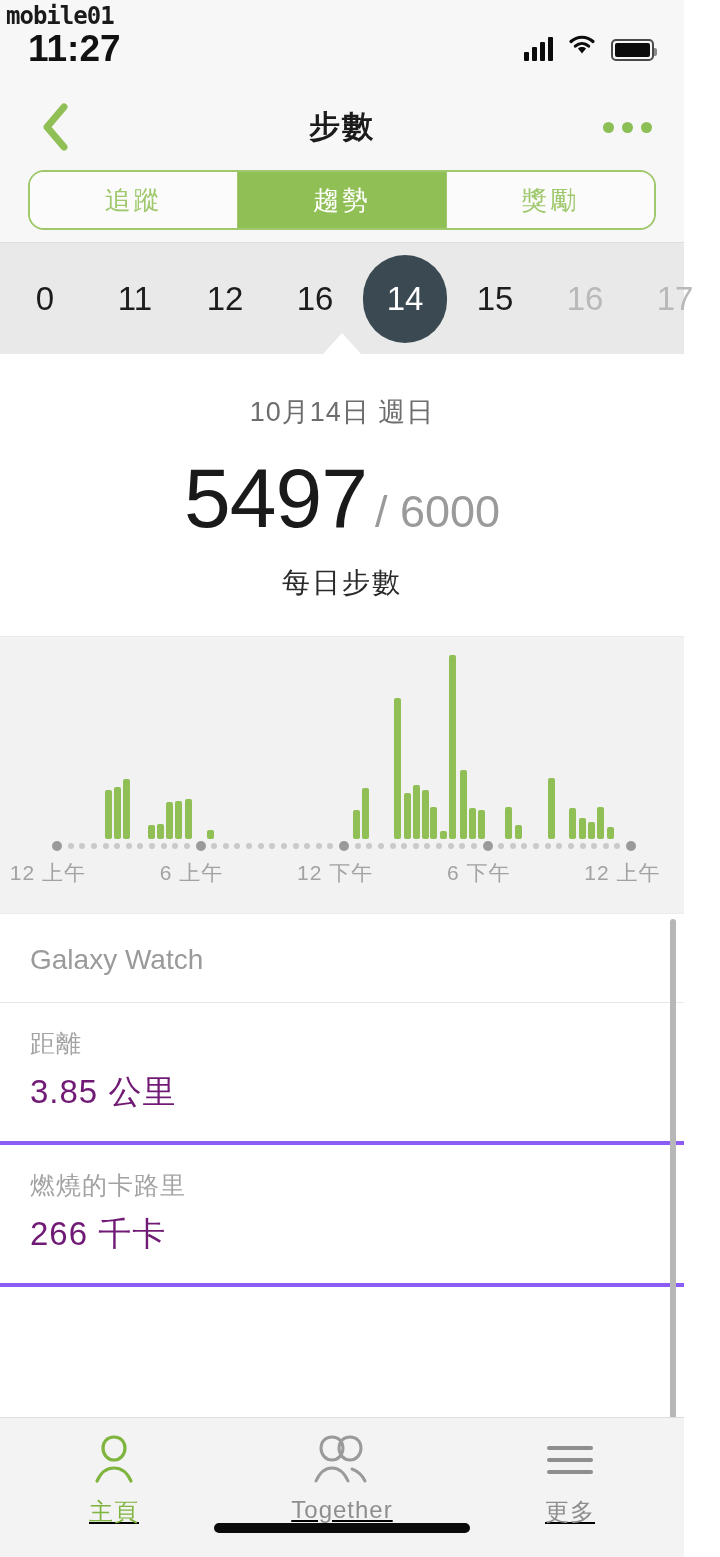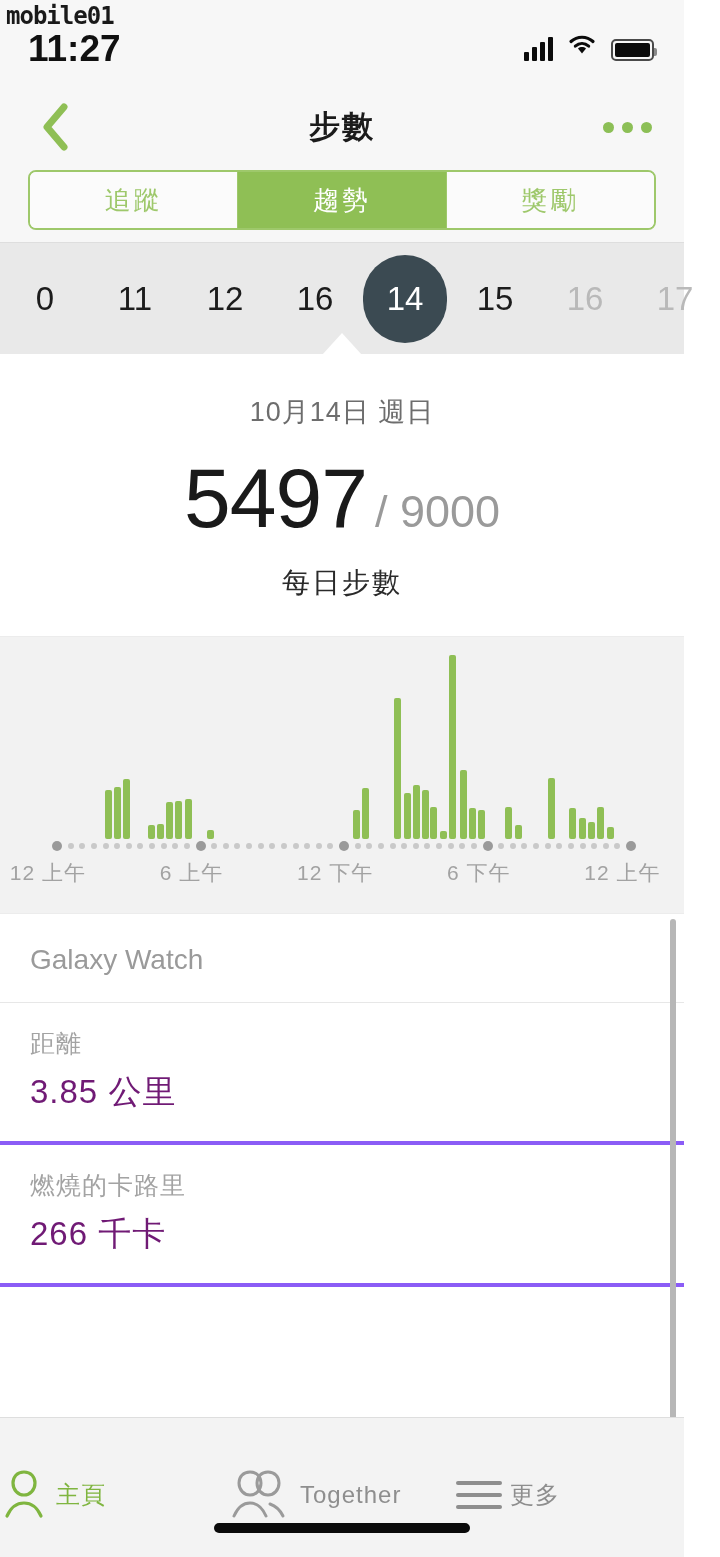--- a/index.html
+++ b/index.html
@@ -87,21 +87,21 @@
   .more-btn i { width: 11px; height: 11px; border-radius: 50%; background: #8cbf56; display: block; }
 
   
   .segmented-wrap {
     background: #f7f7f7; flex: 0 0 72px;
     display: flex; align-items: flex-start; justify-content: center;
     padding: 0 28px;
   }
   .segmented {
     display: flex; width: 100%; height: 60px;
-    border: 2px solid #9ec86b; border-radius: 8px; overflow: hidden;
+    border: 2px solid #9ec86b; border-radius: 16px; overflow: hidden;
     background: #fbfbfb;
   }
   .seg {
     flex: 1; display: flex; align-items: center; justify-content: center;
     font-size: 26px; color: #9ec86b; letter-spacing: 3px;
     cursor: pointer; background: #fbfbfb;
     border-right: 1px solid #9ec86b;
   }
   .seg:last-child { border-right: none; }
   .seg.active { background: #8fbf55; color: #ffffff; }
@@ -194,22 +194,22 @@
     background: #b7b7b7; border-radius: 3px; z-index: 40; cursor: pointer;
   }
 
   
   .tabbar {
     flex: 0 0 140px; background: #f3f3f3; display: flex;
     border-top: 1px solid #dedede;
     padding-top: 14px;
   }
   .tabitem {
-    flex: 1; display: flex; flex-direction: row; align-items: center; justify-content: flex-start;
-    cursor: pointer; gap: 8px;
+    flex: 1; display: flex; flex-direction: column; align-items: center; justify-content: flex-start;
+    cursor: pointer; gap: 8px; text-decoration: underline;
   }
   .tabitem .ticon { height: 56px; display: flex; align-items: center; justify-content: center; }
   .tabitem .tlabel { font-size: 24px; color: #8e8e8e; letter-spacing: 1px; }
   .tabitem.active .tlabel { color: #7fb53f; }
   .hamb { display: flex; flex-direction: column; gap: 8px; justify-content: center; }
   .hamb i { display: block; width: 46px; height: 4px; background: #8e8e8e; border-radius: 2px; }
 
   .home-indicator {
     position: absolute; left: 50%; transform: translateX(-50%);
     bottom: 24px; width: 256px; height: 10px; background: #0a0a0a; border-radius: 6px;
@@ -299,21 +299,21 @@
     </div>
     <div class="tri"></div>
   </div>
 
   <div class="content">
 
     <div class="summary">
       <div class="sum-date">10月14日 週日</div>
       <div class="sum-steps">
         <span class="big">5497</span>
-        <span class="goal">/ 9000</span>
+        <span class="goal">/ 6000</span>
       </div>
       <div class="sum-label">每日步數</div>
     </div>
 
     <div class="chart-card">
       <div class="chart-plot" id="chart-plot">
           <div class="bar" style="left: 9%; height: 26.6667%;"></div>
           <div class="bar" style="left: 10.6%; height: 28.3333%;"></div>
           <div class="bar" style="left: 12.2%; height: 32.5%;"></div>
           <div class="bar" style="left: 16.5%; height: 7.5%;"></div>

